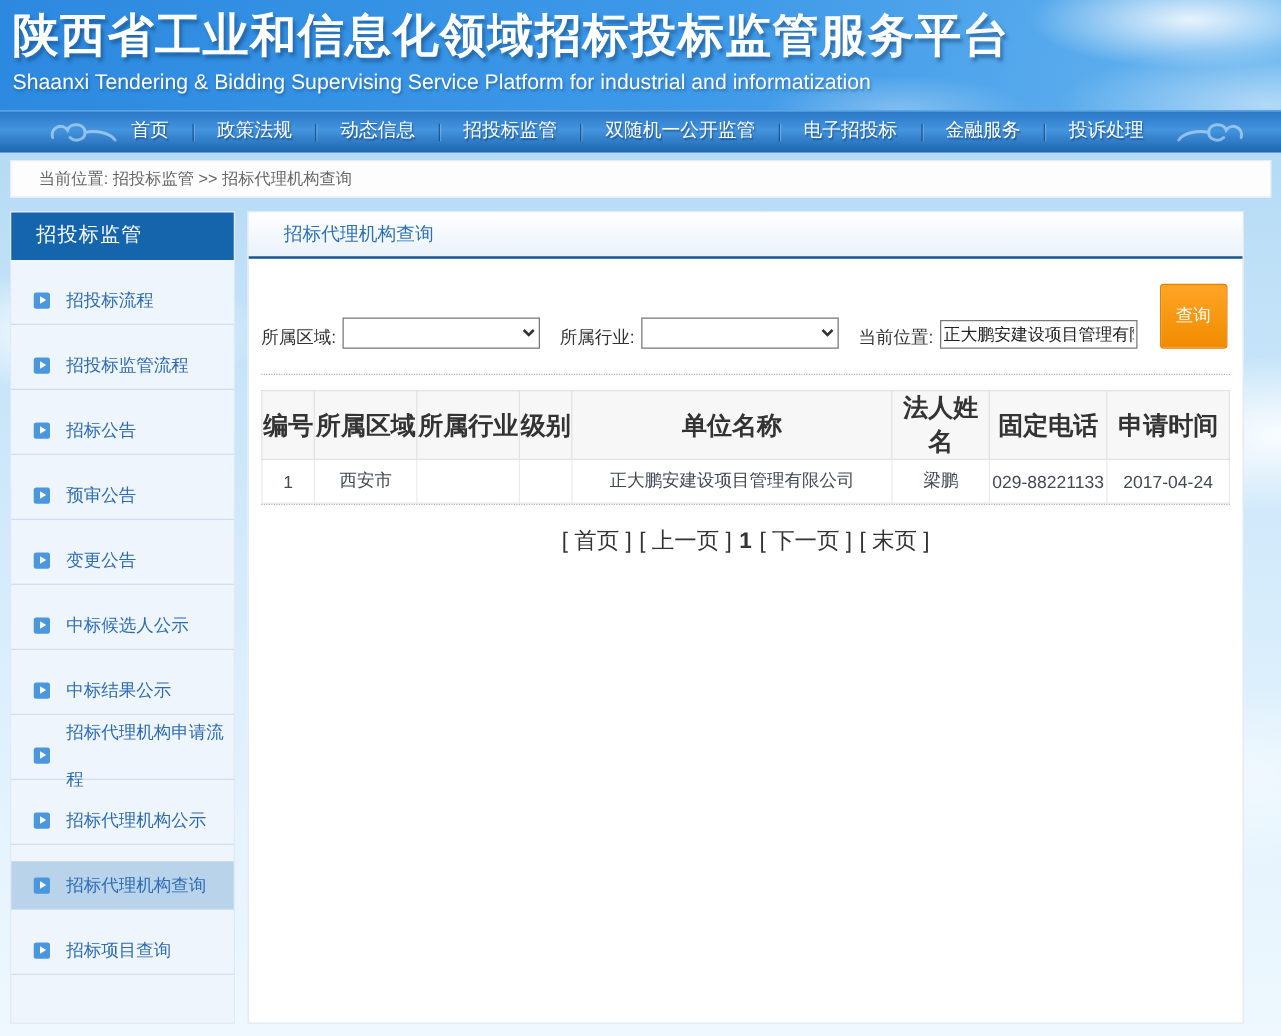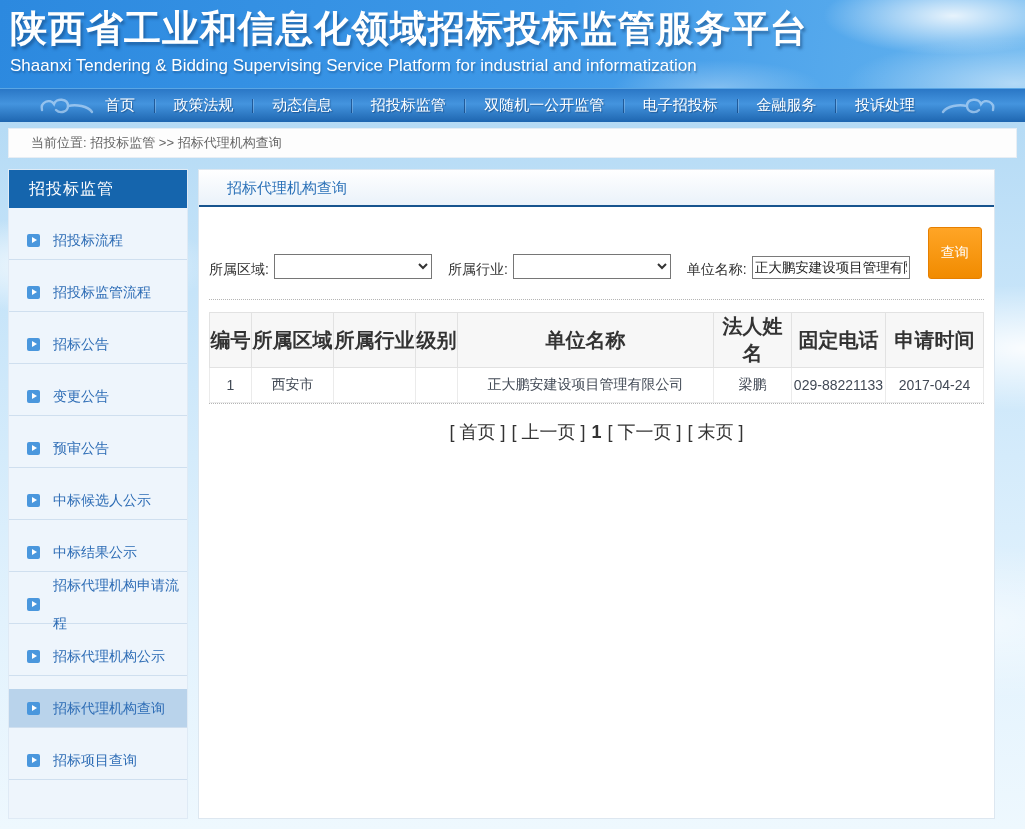--- a/index.html
+++ b/index.html
@@ -157,25 +157,25 @@
           <li class="side-item">
             <span class="bullet"></span>
             <span>招投标监管流程</span>
           </li>
           <li class="side-item">
             <span class="bullet"></span>
             <span>招标公告</span>
           </li>
           <li class="side-item">
             <span class="bullet"></span>
+            <span>预审公告</span>
+          </li>
+          <li class="side-item">
+            <span class="bullet"></span>
             <span>变更公告</span>
-          </li>
-          <li class="side-item">
-            <span class="bullet"></span>
-            <span>预审公告</span>
           </li>
           <li class="side-item">
             <span class="bullet"></span>
             <span>中标候选人公示</span>
           </li>
           <li class="side-item">
             <span class="bullet"></span>
             <span>中标结果公示</span>
           </li>
           <li class="side-item">
@@ -198,21 +198,21 @@
     </aside>
 
     <section class="panel">
       <div class="panel-title">招标代理机构查询</div>
 
       <div class="query-form">
         <label>所属区域:</label>
         <select><option></option></select>
         <label>所属行业:</label>
         <select><option></option></select>
-        <label>单位名称:</label>
+        <label>当前位置:</label>
         <input type="text" value="正大鹏安建设项目管理有限公司" style="">
         <button class="search-btn">查询</button>
       </div>
 
       <div class="dotted"></div>
 
       <div class="table-wrap">
         <table>
           <thead>
               <tr>

